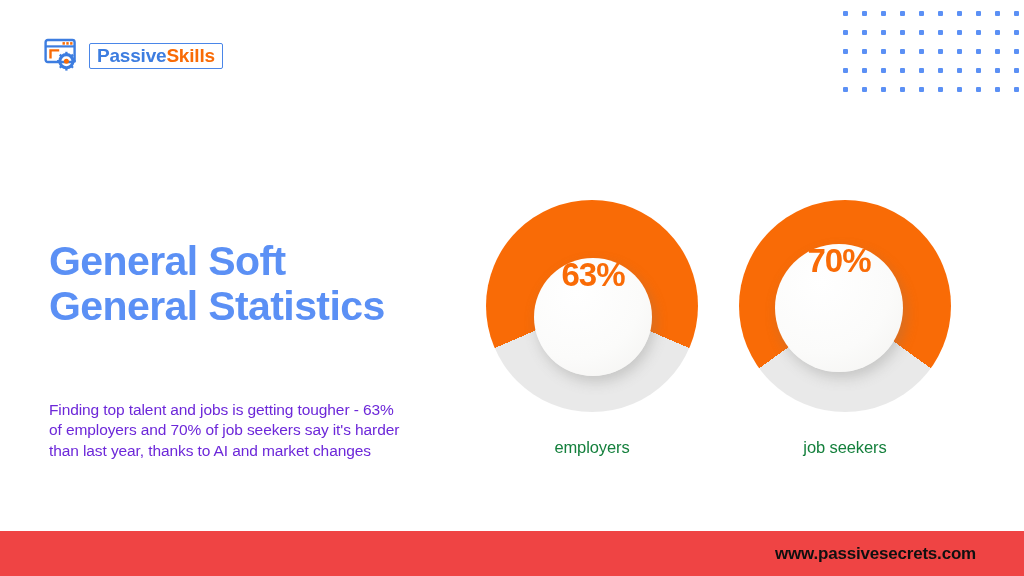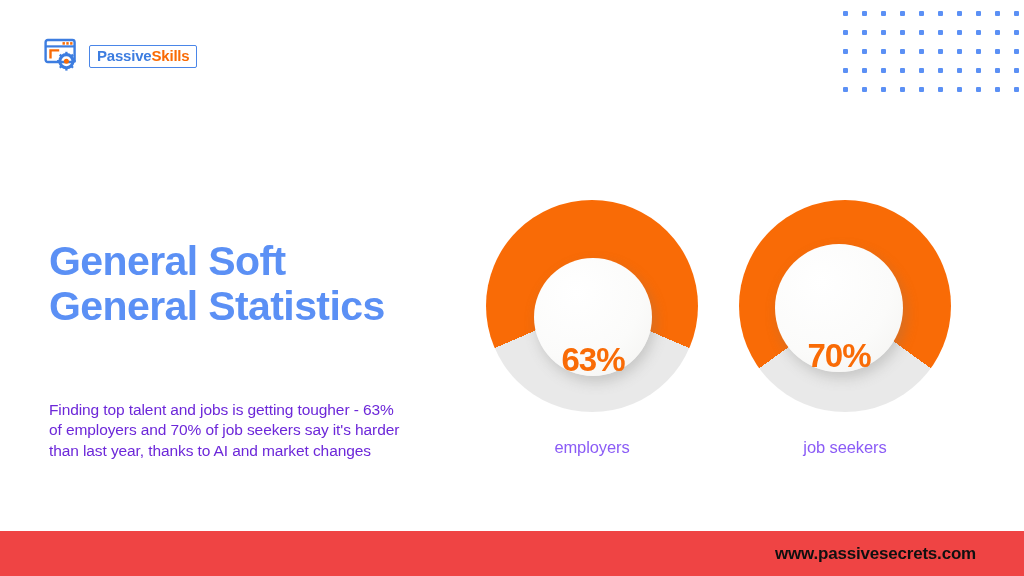--- a/index.html
+++ b/index.html
@@ -37,21 +37,21 @@
     flex: none;
   }
   .logo-wordbox {
     border: 1.6px solid #4a86e8;
     border-radius: 2px;
     padding: 2px 7px 3px 7px;
     line-height: 1;
     white-space: nowrap;
   }
   .logo-word {
-    font-size: 15px;
+    font-size: 19px;
     font-weight: bold;
     letter-spacing: -0.2px;
   }
   .logo-word.blue { color: #3d7de0; }
   .logo-word.orange { color: #f96b06; }
 
   
   .dot-grid {
     position: absolute;
     top: 11px;
@@ -123,21 +123,21 @@
     inset: 0;
     border-radius: 50%;
   }
   .donut-hole {
     position: absolute;
     border-radius: 50%;
     background:
       radial-gradient(circle at 36% 30%, #ffffff 0%, #fbfbfa 58%, #f3f2f0 100%);
     box-shadow: 3px 6px 13px rgba(120,118,115,0.30);
     display: flex;
-    align-items: flex-end;
+    align-items: flex-start;
     justify-content: center;
   }
   .chart-unit.one .donut-hole {
     width: 118px; height: 118px;
     left: 48px; top: 58px;
   }
   .chart-unit.two .donut-hole {
     width: 128px; height: 128px;
     left: 36px; top: 44px;
   }
@@ -147,21 +147,21 @@
     font-weight: bold;
     letter-spacing: -1px;
     line-height: 1;
   }
   .chart-label {
     position: absolute;
     left: 0;
     right: 0;
     top: 238px;
     text-align: center;
-    color: #8b5cf6;
+    color: #15803d;
     font-size: 16.5px;
     letter-spacing: -0.1px;
   }
 
   
   .footer {
     position: absolute;
     left: 0;
     bottom: 0;
     width: 1024px;

